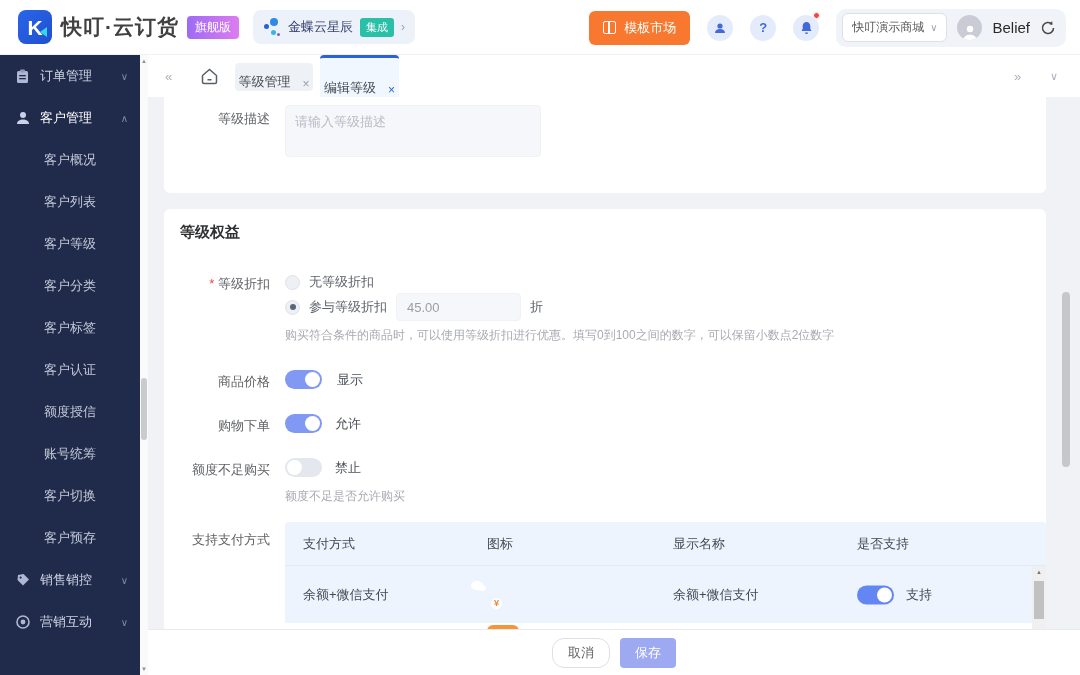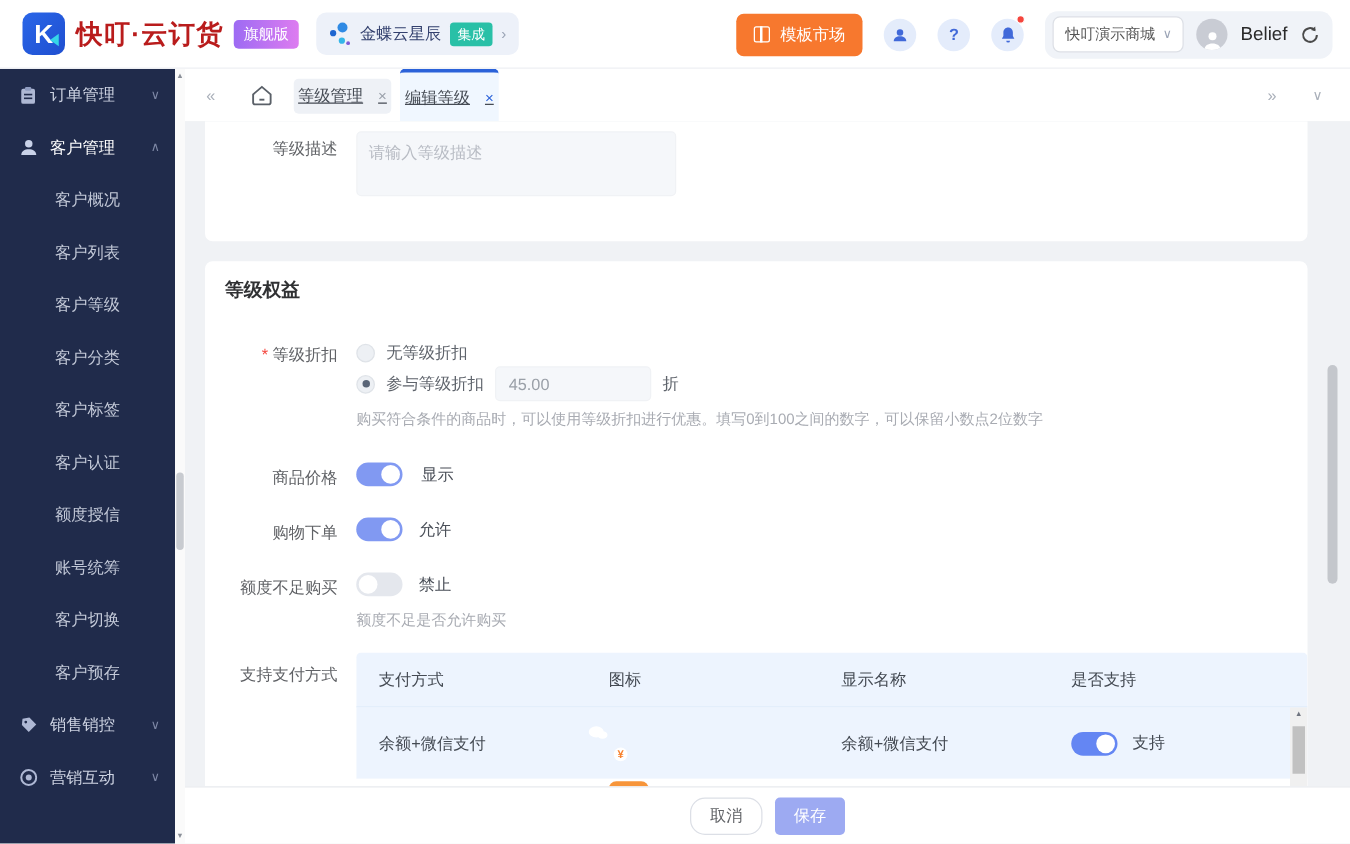--- a/index.html
+++ b/index.html
@@ -5,21 +5,21 @@
   * { margin:0; padding:0; box-sizing:border-box; }
   html,body { width:1080px; height:675px; }
   body { font-family:"Liberation Sans","DejaVu Sans",sans-serif; font-size:13px; color:#333; }
   .app { position:relative; width:1080px; height:675px; background:#f0f2f5; overflow:hidden; }
 
   
   .topbar { position:absolute; left:0; top:0; width:1080px; height:55px; background:#fff; border-bottom:1px solid #eef0f3; display:flex; align-items:center; z-index:10; }
   .logo-sq { position:relative; width:34px; height:34px; margin-left:18px; border-radius:8px; background:linear-gradient(135deg,#2a66e8,#1f4fd0); display:flex; align-items:center; justify-content:center; }
   .logo-sq .k { color:#fff; font-weight:bold; font-size:21px; line-height:1; }
   .logo-sq .cy { position:absolute; right:5px; bottom:7px; width:0; height:0; border-top:5px solid transparent; border-bottom:5px solid transparent; border-right:7px solid #35d6e8; }
-  .app-title { margin-left:9px; font-size:21px; font-weight:bold; color:#b91c1c; letter-spacing:1px;text-align:right; }
+  .app-title { margin-left:9px; font-size:21px; font-weight:bold; color:#404040; letter-spacing:1px;text-align:right; }
   .edition-badge { margin-left:8px; background:linear-gradient(90deg,#9d6bf3,#dd7cf0); color:#fff; font-size:12px; padding:3px 8px; border-radius:4px; }
   .integration-pill { margin-left:14px; height:34px; background:#edf1f9; border-radius:8px; display:flex; align-items:center; padding:0 10px; gap:7px; }
   .dots { position:relative; width:18px; height:20px; }
   .dots i { position:absolute; border-radius:50%; background:#2b7de0; }
   .dots i:nth-child(1){ width:8px; height:8px; left:7px; top:1px; background:#2f8ae4;}
   .dots i:nth-child(2){ width:5px; height:5px; left:1px; top:7px; background:#1f66d0;}
   .dots i:nth-child(3){ width:5px; height:5px; left:8px; top:13px; background:#35b6e8;}
   .dots i:nth-child(4){ width:3px; height:3px; left:14px; top:16px; background:#7d5bd8;}
   .integration-name { color:#33406e; font-size:13px; }
   .integration-badge { background:#29c0a7; color:#fff; font-size:11px; padding:2px 6px; border-radius:3px; }
@@ -45,21 +45,21 @@
   .side-item .caret { position:absolute; right:12px; font-size:10px; color:#7e88a6; }
   .side-sub { height:42px; display:flex; align-items:center; padding-left:44px; color:#c3c9d8; font-size:13px; cursor:pointer; }
   .side-scroll { position:absolute; left:140px; top:55px; width:8px; height:620px; background:#fafafa; z-index:6; }
   .side-scroll .arr { position:absolute; left:0; width:8px; text-align:center; font-size:6px; color:#8a8f98; }
   .side-scroll .thumb { position:absolute; left:1px; width:6px; top:323px; height:62px; background:#c8cbd0; border-radius:3px; }
 
   
   .workspace { position:absolute; left:148px; top:55px; width:932px; height:620px; }
   .tabbar { position:absolute; left:0; top:0; width:932px; height:42px; background:#fff; }
   .tb-ic { position:absolute; top:0; height:42px; display:flex; align-items:center; color:#aab0ba; cursor:pointer; }
-  .tab { position:absolute; border-radius:4px 4px 0 0; display:flex; align-items:center; justify-content:center; gap:12px; font-size:13px; color:#454b54; cursor:pointer;text-decoration:underline; }
+  .tab { position:absolute; border-radius:4px 4px 0 0; display:flex; align-items:flex-end; justify-content:center; gap:12px; font-size:13px; color:#454b54; cursor:pointer; }
   .tab .x { font-size:12px; color:#9aa0aa; }
   .tab-inactive { top:8px; height:28px; background:#eef1f6; border-radius:4px; }
   .tab-active { top:0; height:42px; background:#f0f7ff; border-top:3px solid #2b62d9; }
   .tab-active .x { color:#2b62d9; }
 
   .main { position:absolute; left:0; top:42px; width:932px; height:578px; background:#f0f2f5; overflow:hidden; }
   .card { position:absolute; left:16px; width:882px; background:#fff; border-radius:6px; }
   .card1 { top:0; height:96px; border-radius:0 0 6px 6px; }
   .card2 { top:112px; height:466px; }
 

